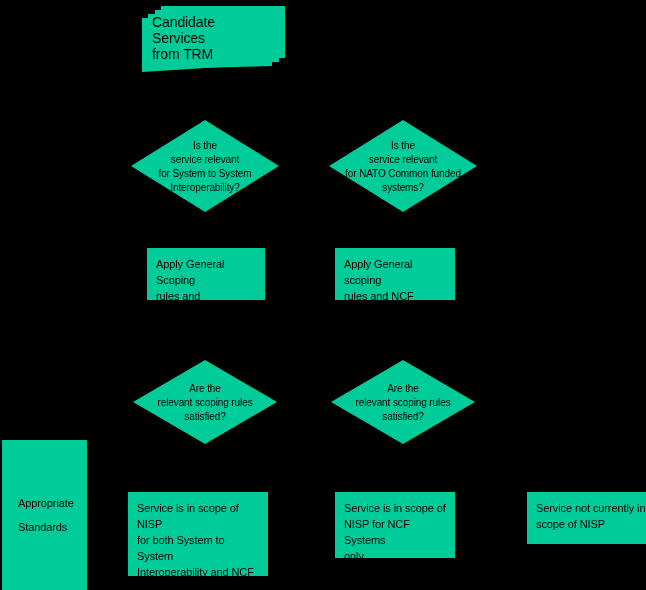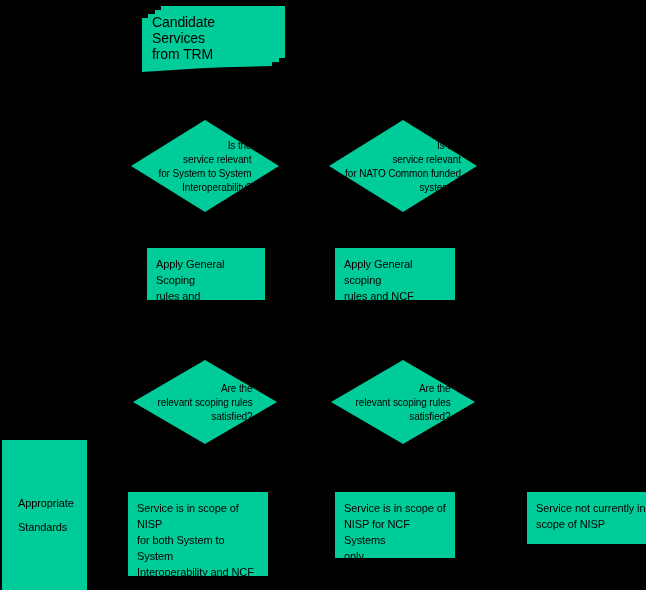--- a/index.html
+++ b/index.html
@@ -78,21 +78,21 @@
   .diamond svg { display: block; }
   .diamond .dlabel {
     position: absolute;
     left: 0;
     top: 0;
     width: 100%;
     height: 100%;
     display: flex;
     align-items: center;
     justify-content: center;
-    text-align: right;
+    text-align: center;
     font-size: 10px;
     line-height: 14px;
     color: #000000;
     white-space: pre-line;
     letter-spacing: -0.1px;
     padding-top: 2px;
     box-sizing: border-box;
   }
 
   

